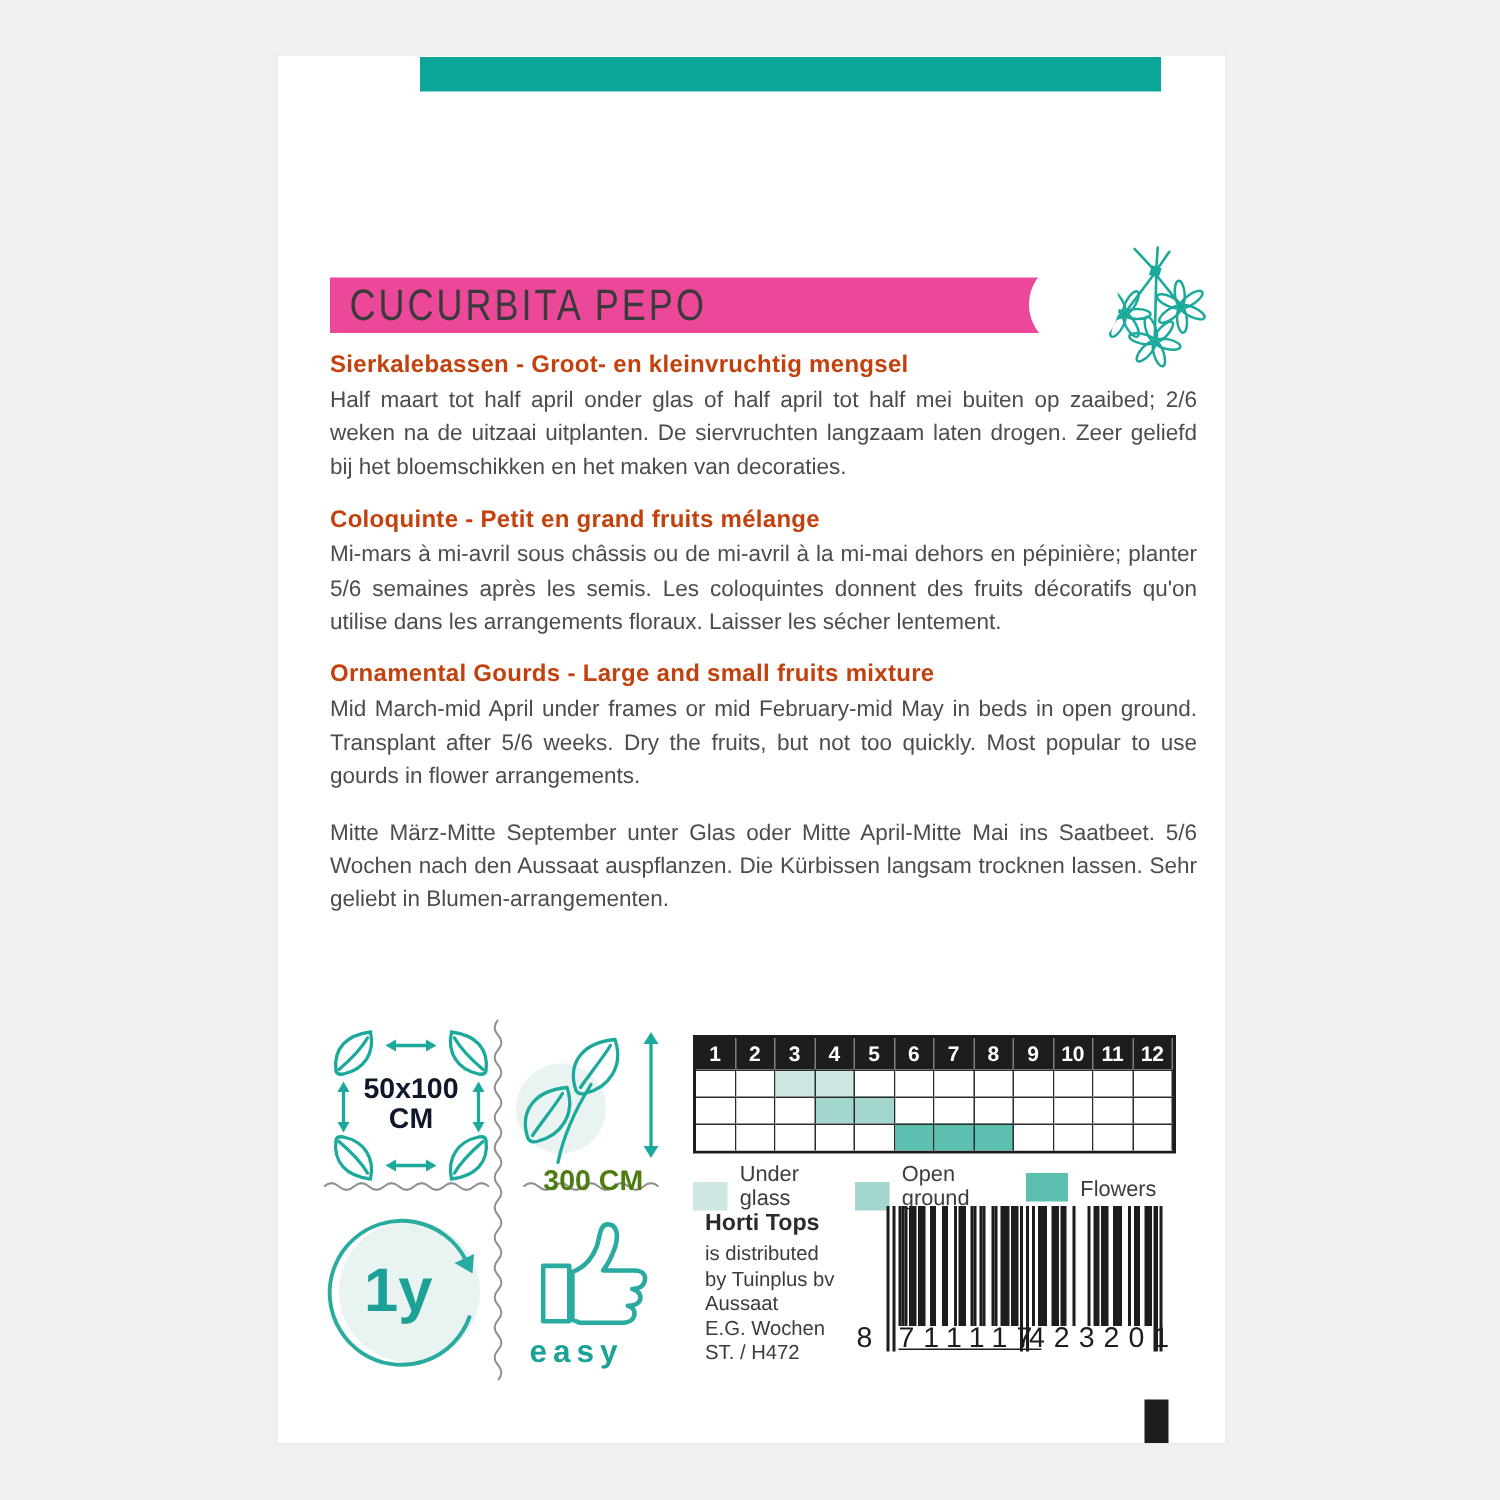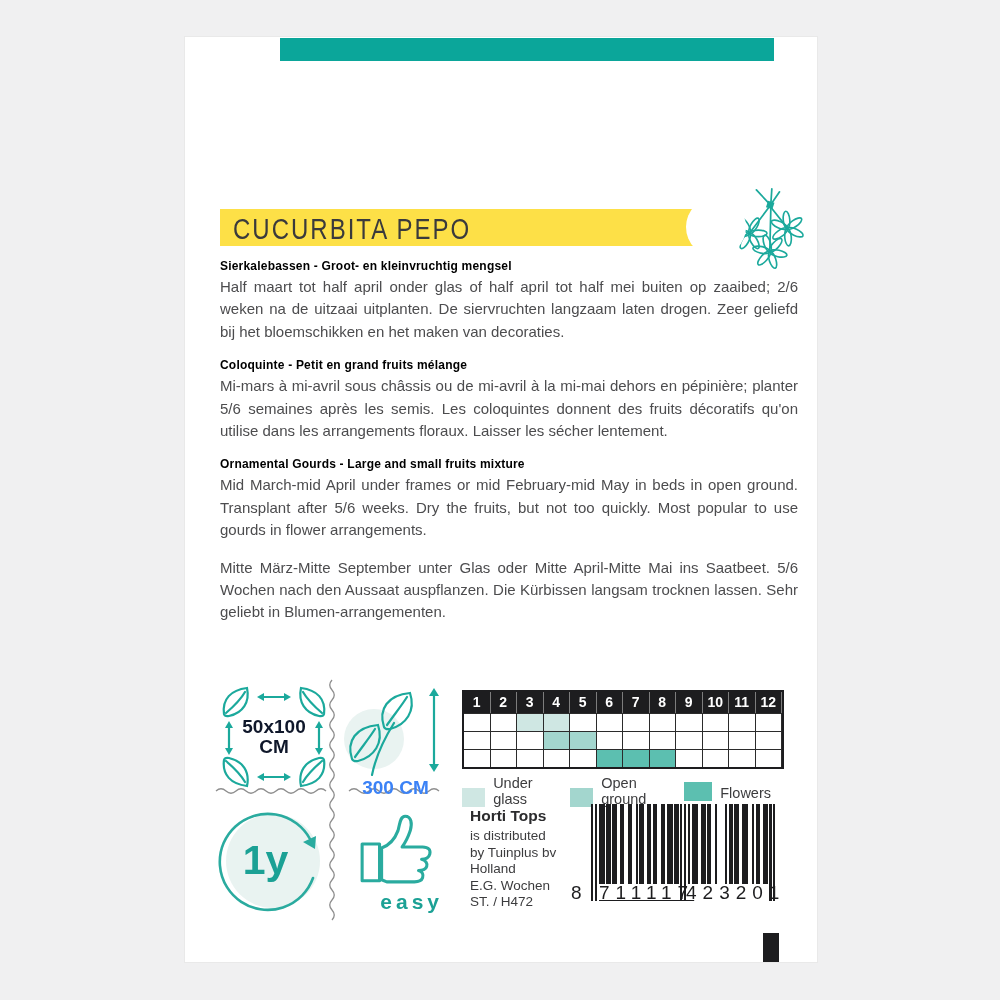--- a/index.html
+++ b/index.html
@@ -12,61 +12,61 @@
     position:absolute;left:185px;top:37px;width:632px;height:925px;
     background:#ffffff;box-shadow:0 0 0 1px #e9e9e9;
   }
   .topbar{
     position:absolute;left:95px;top:1px;width:494px;height:23px;
     background:#0ba69a;
   }
   
   .content{position:absolute;left:35px;top:148px;width:578px;}
   .banner{
-    position:relative;height:37px;background:#fde047;width:480px;margin-bottom:13px;margin-top:24px;
+    position:relative;height:37px;background:#ec4899;width:480px;margin-bottom:13px;
   }
   .banner::after{ 
     content:"";position:absolute;right:-46px;top:-12px;width:60px;height:60px;
     background:#ffffff;border-radius:50%;
   }
   .banner-text{
     position:absolute;left:13px;top:3px;
     font-size:24px;color:#3a3a3c;letter-spacing:2px;
     transform:scaleY(1.22);transform-origin:left top;
     font-stretch:condensed;
   }
   .flowers{position:absolute;left:508px;top:-21px;width:78px;height:82px;}
   h2.sec{
-    margin:0 0 3px 0;font-size:12px;font-weight:bold;color:#000000;letter-spacing:0.2px;
+    margin:0 0 3px 0;font-size:16px;font-weight:bold;color:#c2410c;letter-spacing:0.2px;
   }
   p.sec{
     margin:0 0 15px 0;font-size:15px;line-height:22.4px;color:#4c4c4e;
     text-align:justify;
   }
   
   .gicons{position:absolute;left:20px;top:638px;width:250px;height:290px;}
   .squiggle{position:absolute;}
   .spacing-icon{position:absolute;left:8px;top:8px;width:122px;height:108px;}
   .spacing-label{
     position:absolute;left:0;top:34px;width:122px;text-align:center;
     color:#0f172a;font-weight:bold;font-size:19px;line-height:20px;
   }
   .height-icon{position:absolute;left:133px;top:8px;width:115px;height:135px;}
   .height-label{
     position:absolute;left:0;top:94px;width:115px;text-align:center;
-    color:#3b82f6;font-weight:bold;font-size:19px;
+    color:#4d7c0f;font-weight:bold;font-size:19px;
   }
   .cycle-icon{position:absolute;left:6px;top:128px;width:115px;height:115px;}
   .cycle-label{
     position:absolute;inset:0;display:flex;align-items:center;justify-content:center;
     color:#1ba195;font-weight:bold;font-size:41px;padding-right:6px;
   }
   .easy-icon{position:absolute;left:148px;top:131px;width:90px;height:115px;}
   .easy-label{
-    position:absolute;left:0;top:84px;width:90px;text-align:right;
+    position:absolute;left:0;top:84px;width:90px;text-align:left;
     color:#1ba195;font-weight:bold;font-size:21px;letter-spacing:4px;
   }
   
   .calendar{position:absolute;left:277px;top:653px;width:322px;}
   .cal-grid{
     display:grid;grid-template-columns:repeat(12,1fr);
     border:2px solid #1d1d1f;background:#fff;
   }
   .cal-head{
     background:#1d1d1f;color:#fff;font-weight:bold;font-size:14px;
@@ -307,21 +307,21 @@
           <div class="legend-label">Flowers</div>
         </div>
       </div>
   </div>
 
   <div class="distributor">
     <div class="name">Horti Tops</div>
     <div id="dist-lines">
         <div class="line">is distributed</div>
         <div class="line">by Tuinplus bv</div>
-        <div class="line">Holland</div>
+        <div class="line">Aussaat</div>
         <div class="line">E.G. Wochen</div>
         <div class="line">ST. / H472</div>
       </div>
   </div>
 
   <div class="barcode">
     <div class="bars" id="bc-bars">
         <div class="m" style="left: 0px; width: 2.34px; height: 97px;"></div>
         <div class="m" style="left: 3.87px; width: 2.34px; height: 97px;"></div>
         <div class="m" style="left: 7.75px; width: 2.34px; height: 80px;"></div>

